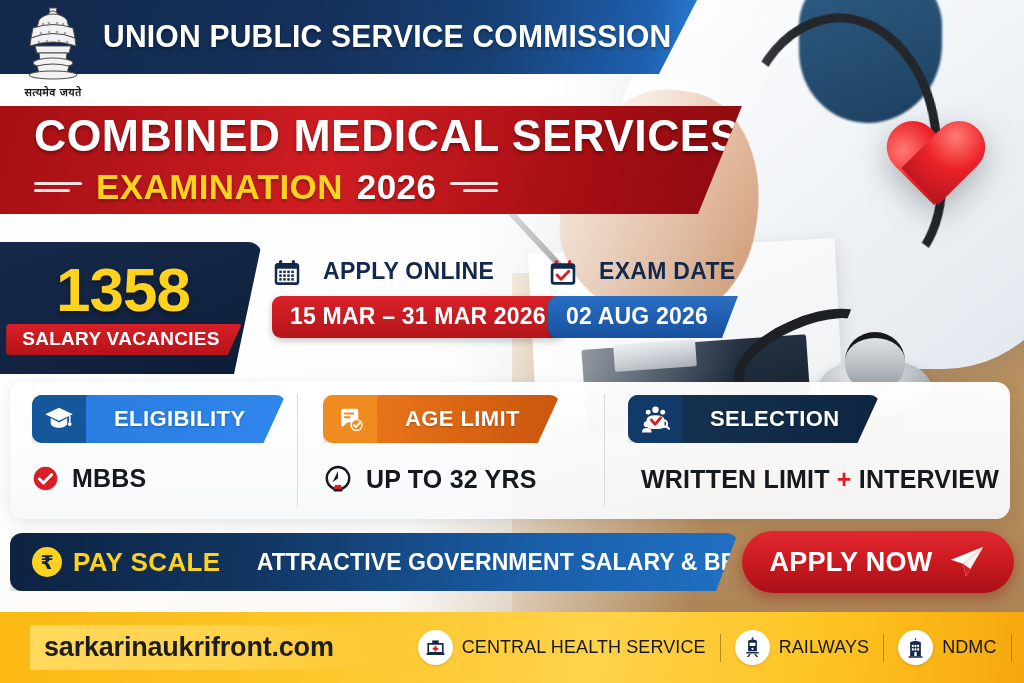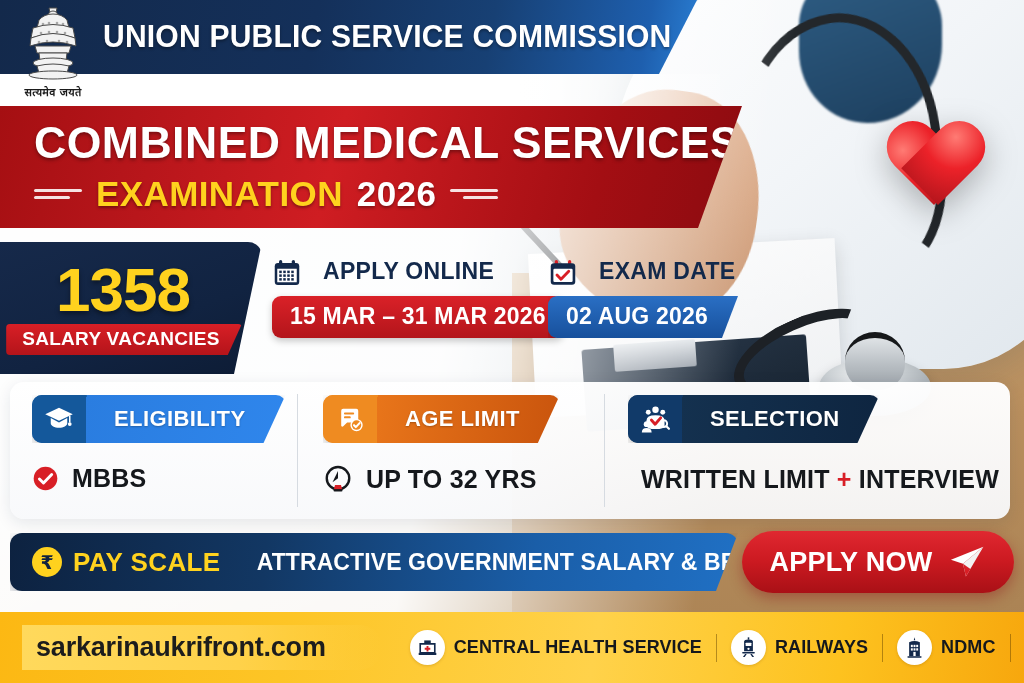--- a/index.html
+++ b/index.html
@@ -155,21 +155,21 @@
   }
   .emblem svg { width: 68px; height: 84px; display: block; }
   .emblem-motto {
     font-family: "DejaVu Sans", sans-serif;
     font-size: 11px; color: #1b1b1b; font-weight: 700;
     margin-top: -4px; letter-spacing: .3px;
   }
 
   
   .title-band {
-    position: absolute; left: 0; top: 106px; width: 742px; height: 122px;
+    position: absolute; left: 0; top: 106px; width: 742px; height: 108px;
     background: linear-gradient(105deg, #a50f12 0%, #b5151a 18%, #cf1d22 45%, #a30e13 80%, #8c0b10 100%);
     clip-path: polygon(0 0, 100% 0, calc(100% - 44px) 100%, 0 100%);
     display: flex; flex-direction: column; justify-content: center;
     padding-left: 34px;
   }
   .title-main {
     color: #ffffff; font-size: 45px; font-weight: 700;
     letter-spacing: .5px; line-height: 1;
     text-shadow: 0 2px 4px rgba(0,0,0,.38);
     white-space: nowrap;
@@ -331,40 +331,40 @@
     color: #ffffff; font-size: 27px; font-weight: 700; letter-spacing: .3px;
   }
 
   
   .footer {
     position: absolute; left: 0; bottom: 0; width: 1024px; height: 71px;
     background: linear-gradient(100deg,#fcb813 0%,#fdc526 28%,#ffd24a 58%,#fdc21f 82%,#f7a70d 100%);
     display: flex; align-items: center;
   }
   .site-pill {
-    margin-left: 22px;
+    margin-left: 30px;
     background: linear-gradient(90deg,#ffd95c 0%, #ffd24a 60%, rgba(255,214,74,0) 100%);
     border-radius: 0 24px 24px 0;
     padding: 7px 56px 7px 14px;
   }
   .site-name {
     color: #1d1d1d; font-size: 27px; font-weight: 700; letter-spacing: -.2px;
     white-space: nowrap;
   }
   .dept-list { display: flex; align-items: center; margin-left: 14px; }
   .dept { display: flex; align-items: center; gap: 9px; padding: 0 14px; }
   .dept-circle {
     width: 35px; height: 35px; border-radius: 50%;
     background: #ffffff;
     display: flex; align-items: center; justify-content: center;
     box-shadow: 0 1px 3px rgba(120,70,0,.22);
     flex: none;
   }
   .dept-name {
-    color: #15181c; font-size: 18px; font-weight: 700; letter-spacing: .1px;
+    color: #15181c; font-size: 18px; font-weight: 400; letter-spacing: .1px;
     white-space: nowrap;
   }
   .dept-div { width: 1px; height: 28px; background: rgba(90,60,0,.45); }
 </style>
 </head>
 <body>
 
 <div class="banner">
 
   <div class="photo">

